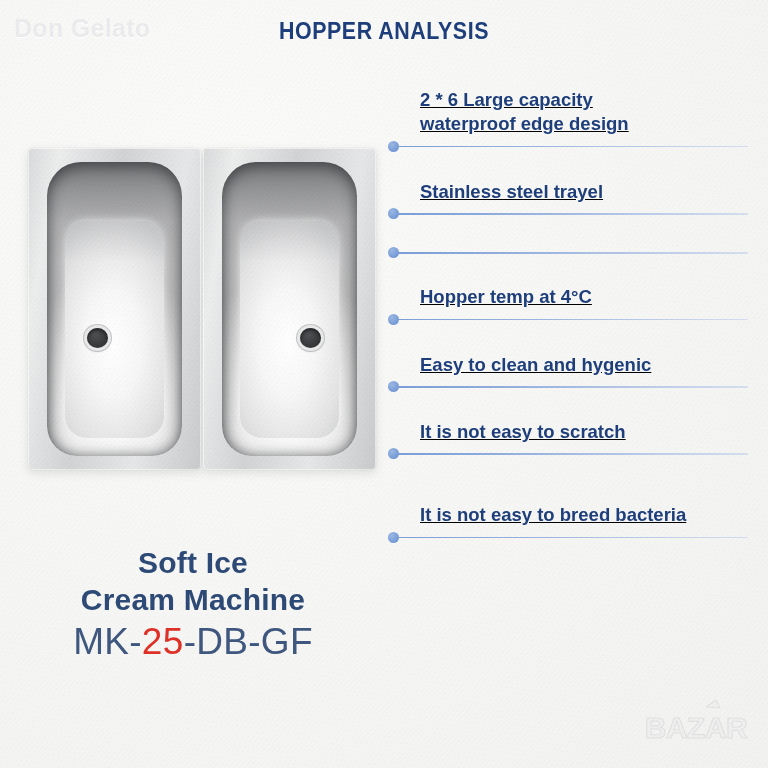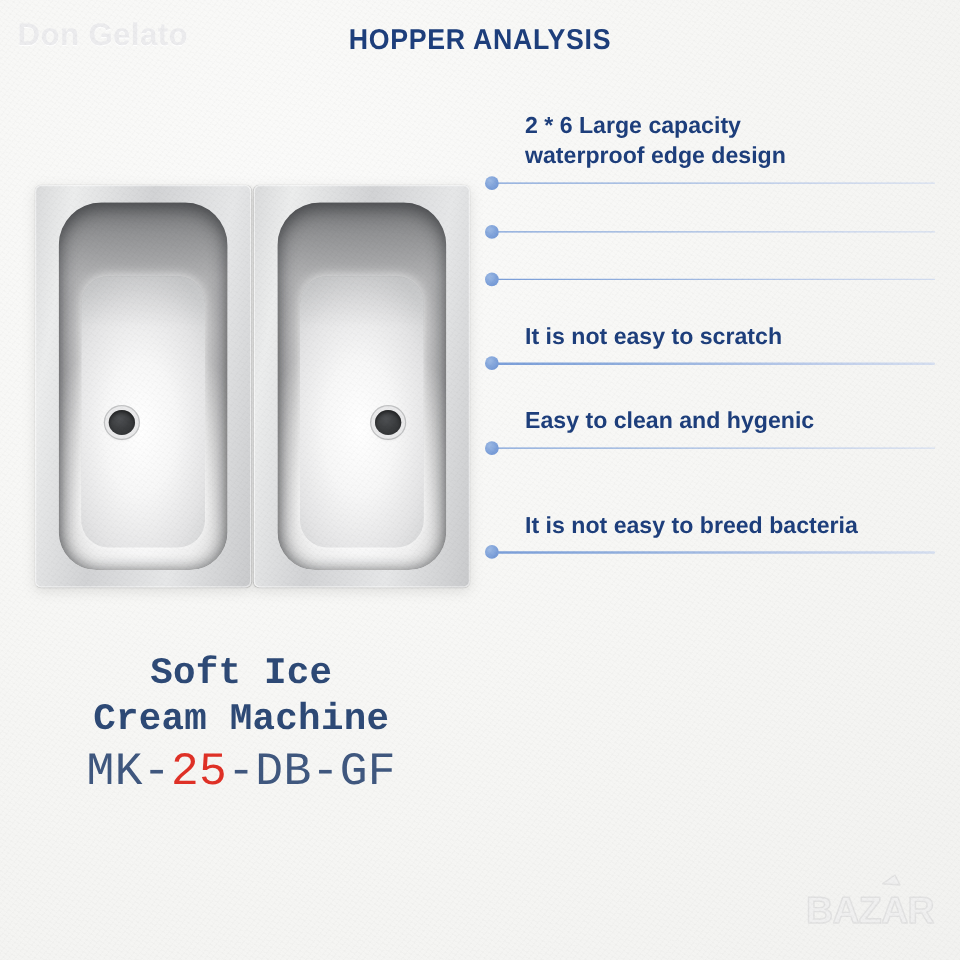--- a/index.html
+++ b/index.html
@@ -163,25 +163,24 @@
       0 0 0 4px rgba(176,177,179,0.75),
       0 2px 4px rgba(0,0,0,0.28),
       inset 0 2px 3px rgba(0,0,0,0.45);
   }
   .hopper.right .drain { margin-left: 10px; }
 
   
   .product-caption {
     position: absolute;
     left: 10px;
-    top: 521px;
+    top: 545px;
     width: 366px;
     text-align: center;
     z-index: 20;
-    font-family: Liberation Mono, monospace;
   }
   .caption-line1, .caption-line2 {
     font-size: 30px;
     font-weight: 700;
     color: #2e4a76;
     line-height: 1.22;
     letter-spacing: 0.2px;
   }
   .caption-model {
     margin-top: 3px;
@@ -195,20 +194,21 @@
   
   .feature-list {
     position: absolute;
     left: 388px;
     top: 88px;
     width: 368px;
     z-index: 20;
   }
   .feature {
     position: relative;
+    text-decoration: underline;
   }
   .feature-text {
     color: #1e3f7c;
     font-size: 18.5px;
     font-weight: 700;
     line-height: 1.32;
     padding-left: 32px;
     padding-right: 6px;
     white-space: pre-line;
   }
@@ -268,45 +268,53 @@
 
     <div class="feature">
       <div class="feature-text">2 * 6 Large capacity
 waterproof edge design</div>
       <div class="feature-rule">
         <span class="rule-dot"></span>
         <span class="rule-line"></span>
       </div>
     </div>
 
-
     <div class="feature" style="margin-top:28px">
+      <div class="feature-text">Stainless steel trayel</div>
+      <div class="feature-rule">
+        <span class="rule-dot"></span>
+        <span class="rule-line"></span>
+      </div>
+    </div>
+
+    <div class="feature" style="margin-top:28px">
       <div class="feature-rule">
         <span class="rule-dot"></span>
         <span class="rule-line"></span>
       </div>
     </div>
 
     <div class="feature" style="margin-top:27px">
+      <div class="feature-text">Hopper temp at 4°C</div>
+      <div class="feature-rule">
+        <span class="rule-dot"></span>
+        <span class="rule-line"></span>
+      </div>
+    </div>
+
+    <div class="feature" style="margin-top:28px">
+      <div class="feature-text">Easy to clean and hygenic</div>
       <div class="feature-rule">
         <span class="rule-dot"></span>
         <span class="rule-line"></span>
       </div>
     </div>
 
     <div class="feature" style="margin-top:28px">
       <div class="feature-text">It is not easy to scratch</div>
-      <div class="feature-rule">
-        <span class="rule-dot"></span>
-        <span class="rule-line"></span>
-      </div>
-    </div>
-
-    <div class="feature" style="margin-top:28px">
-      <div class="feature-text">Easy to clean and hygenic</div>
       <div class="feature-rule">
         <span class="rule-dot"></span>
         <span class="rule-line"></span>
       </div>
     </div>
 
     <div class="feature" style="margin-top:44px">
       <div class="feature-text">It is not easy to breed bacteria</div>
       <div class="feature-rule">
         <span class="rule-dot"></span>

